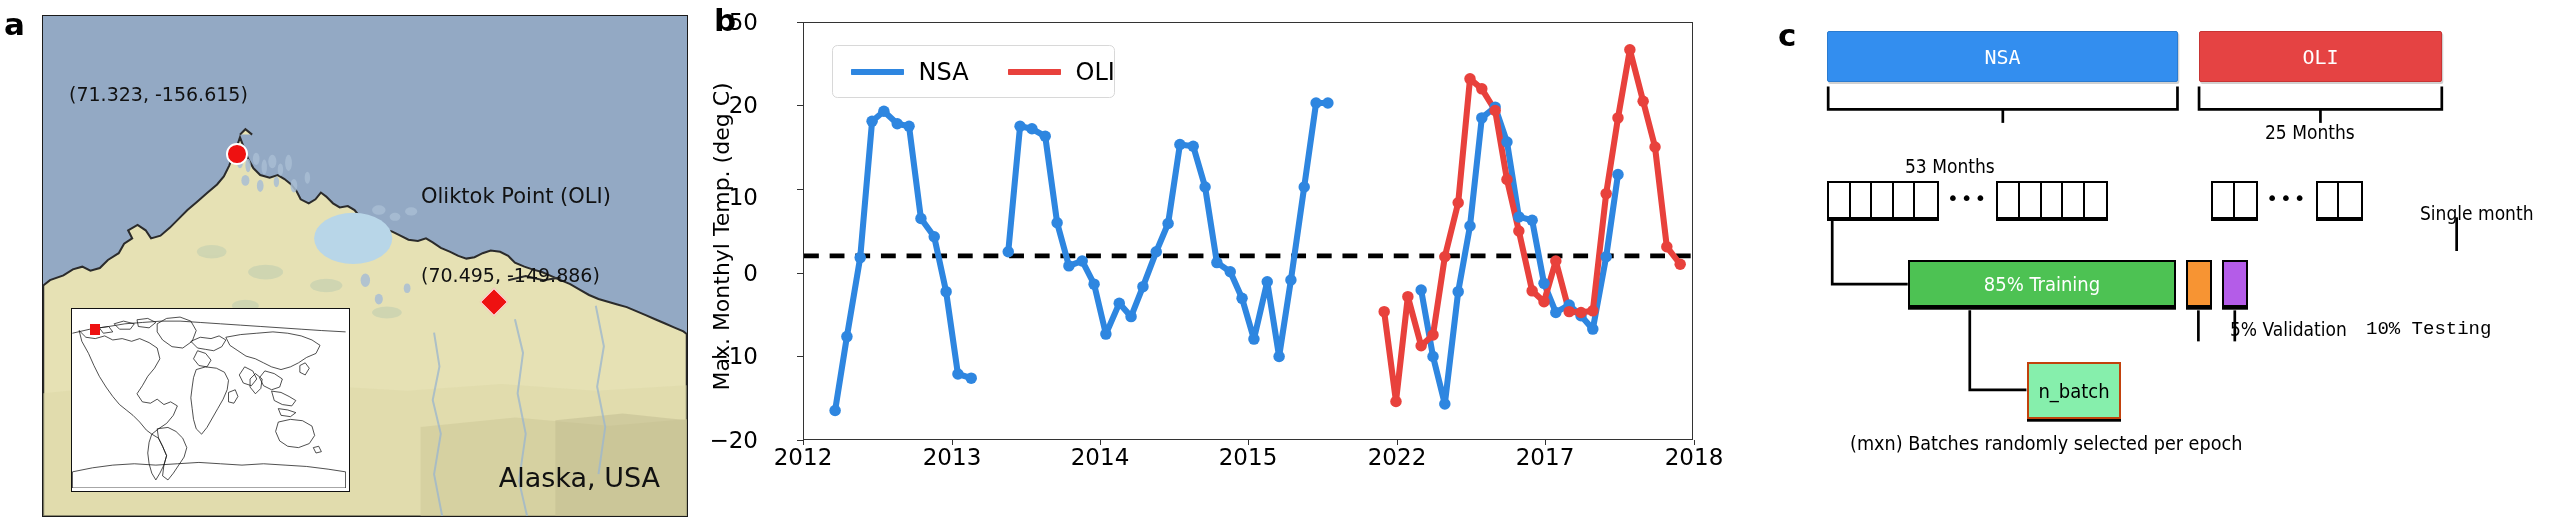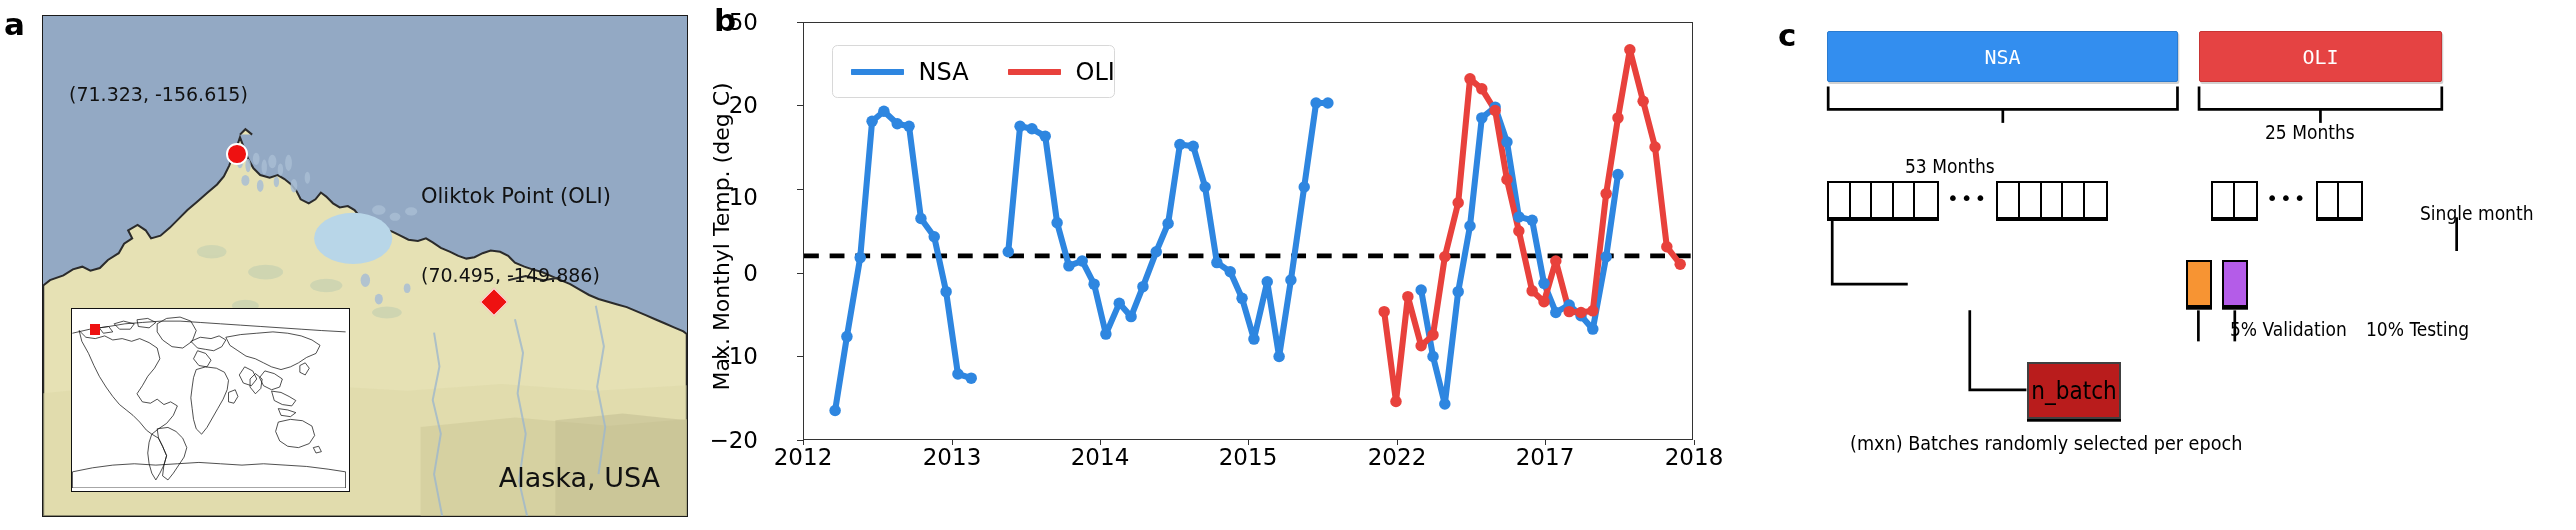--- a/index.html
+++ b/index.html
@@ -44,33 +44,33 @@
   
   #panel-c{position:absolute;left:1754px;top:0;width:822px;height:531px;}
   .c-box{position:absolute;box-sizing:border-box;display:flex;align-items:center;justify-content:center;color:#fff;font-family:"DejaVu Sans Mono",monospace;}
   #box-nsa{left:73px;top:31px;width:351px;height:51px;background:#338eef;border:1.3px solid #2a7bd0;border-radius:2px;font-size:20px;box-shadow:1.3px 2px 0 rgba(0,0,0,0.18);}
   #box-oli{left:445px;top:31px;width:243px;height:51px;background:#e54343;border:1.3px solid #c83434;border-radius:2px;font-size:20px;box-shadow:1.3px 2px 0 rgba(0,0,0,0.18);}
   .c-text{position:absolute;font-family:"DejaVu Sans Condensed","DejaVu Sans",sans-serif;color:#000;white-space:nowrap;}
   #txt-53{left:151px;top:121px;font-size:19px;margin-top:34px;}
   #txt-25{left:511px;top:121px;font-size:19px;}
   #txt-single{left:666px;top:202px;font-size:19px;}
   #txt-valid{left:476px;top:318px;font-size:19px;}
-  #txt-test{left:612px;top:318px;font-size:19px;}
+  #txt-test{left:612px;top:318px;font-size:19px;font-family:Liberation Mono, monospace;}
   #txt-caption{left:96px;top:432px;font-size:19.6px;}
   .cellrow{position:absolute;display:flex;align-items:flex-start;}
   .cellgrp{display:flex;border:2px solid #000;box-sizing:border-box;background:#fff;box-shadow:0 2px 0 #000;}
   .cell{width:21.6px;height:34px;border-right:2px solid #000;box-sizing:border-box;}
   .cell:last-child{border-right:none;}
   .ellipsis{font-size:20px;color:#000;letter-spacing:2px;padding:0 8px;line-height:34px;font-family:"DejaVu Sans",sans-serif;}
   #row-nsa{left:73px;top:181px;}
   #row-oli{left:457px;top:181px;}
   #box-train{position:absolute;left:154px;top:260px;width:268px;height:47px;background:#4dc253;border:2px solid #000;box-sizing:border-box;box-shadow:0 2.7px 0 #000;display:flex;align-items:center;justify-content:center;color:#fff;font-size:20px;font-family:"DejaVu Sans Condensed","DejaVu Sans",sans-serif;}
   #box-valid{position:absolute;left:432px;top:260px;width:26px;height:47px;background:#f79433;border:2px solid #000;box-sizing:border-box;box-shadow:0 2.7px 0 #000;}
   #box-test{position:absolute;left:468px;top:260px;width:26px;height:47px;background:#b45ce8;border:2px solid #000;box-sizing:border-box;box-shadow:0 2.7px 0 #000;}
-  #box-batch{position:absolute;left:273px;top:362px;width:94px;height:57px;background:#b91c1c;border:2px solid #404040;box-sizing:border-box;box-shadow:0 2.7px 0 #000;display:flex;align-items:center;justify-content:center;font-size:24px;font-family:"DejaVu Sans Condensed","DejaVu Sans",sans-serif;color:#000;}
+  #box-batch{position:absolute;left:273px;top:362px;width:94px;height:57px;background:#86efac;border:2px solid #c2410c;box-sizing:border-box;box-shadow:0 2.7px 0 #000;display:flex;align-items:center;justify-content:center;font-size:20px;font-family:"DejaVu Sans Condensed","DejaVu Sans",sans-serif;color:#000;}
   #c-connectors{position:absolute;left:0;top:0;}
 </style>
 </head>
 <body>
 
 <div class="figure">
 
   <div id="panel-a">
     <div class="panel-letter" style="left:4px;top:9.4px;">a</div>
 
@@ -405,20 +405,21 @@
         </div>
       <div class="ellipsis">•••</div>
       <div class="cellgrp">
           <div class="cell"></div>
           <div class="cell"></div>
         </div>
     </div>
 
     <div class="c-text" id="txt-single">Single month</div>
 
+    <div id="box-train" style="background: rgb(77, 194, 83);">85% Training</div>
     <div id="box-valid" style="background: rgb(247, 148, 51);"></div>
     <div id="box-test" style="background: rgb(180, 92, 232);"></div>
 
     <div class="c-text" id="txt-valid">5% Validation</div>
     <div class="c-text" id="txt-test">10% Testing</div>
 
     <div id="box-batch">n_batch</div>
 
     <div class="c-text" id="txt-caption">(mxn) Batches randomly selected per epoch</div>
   </div>

